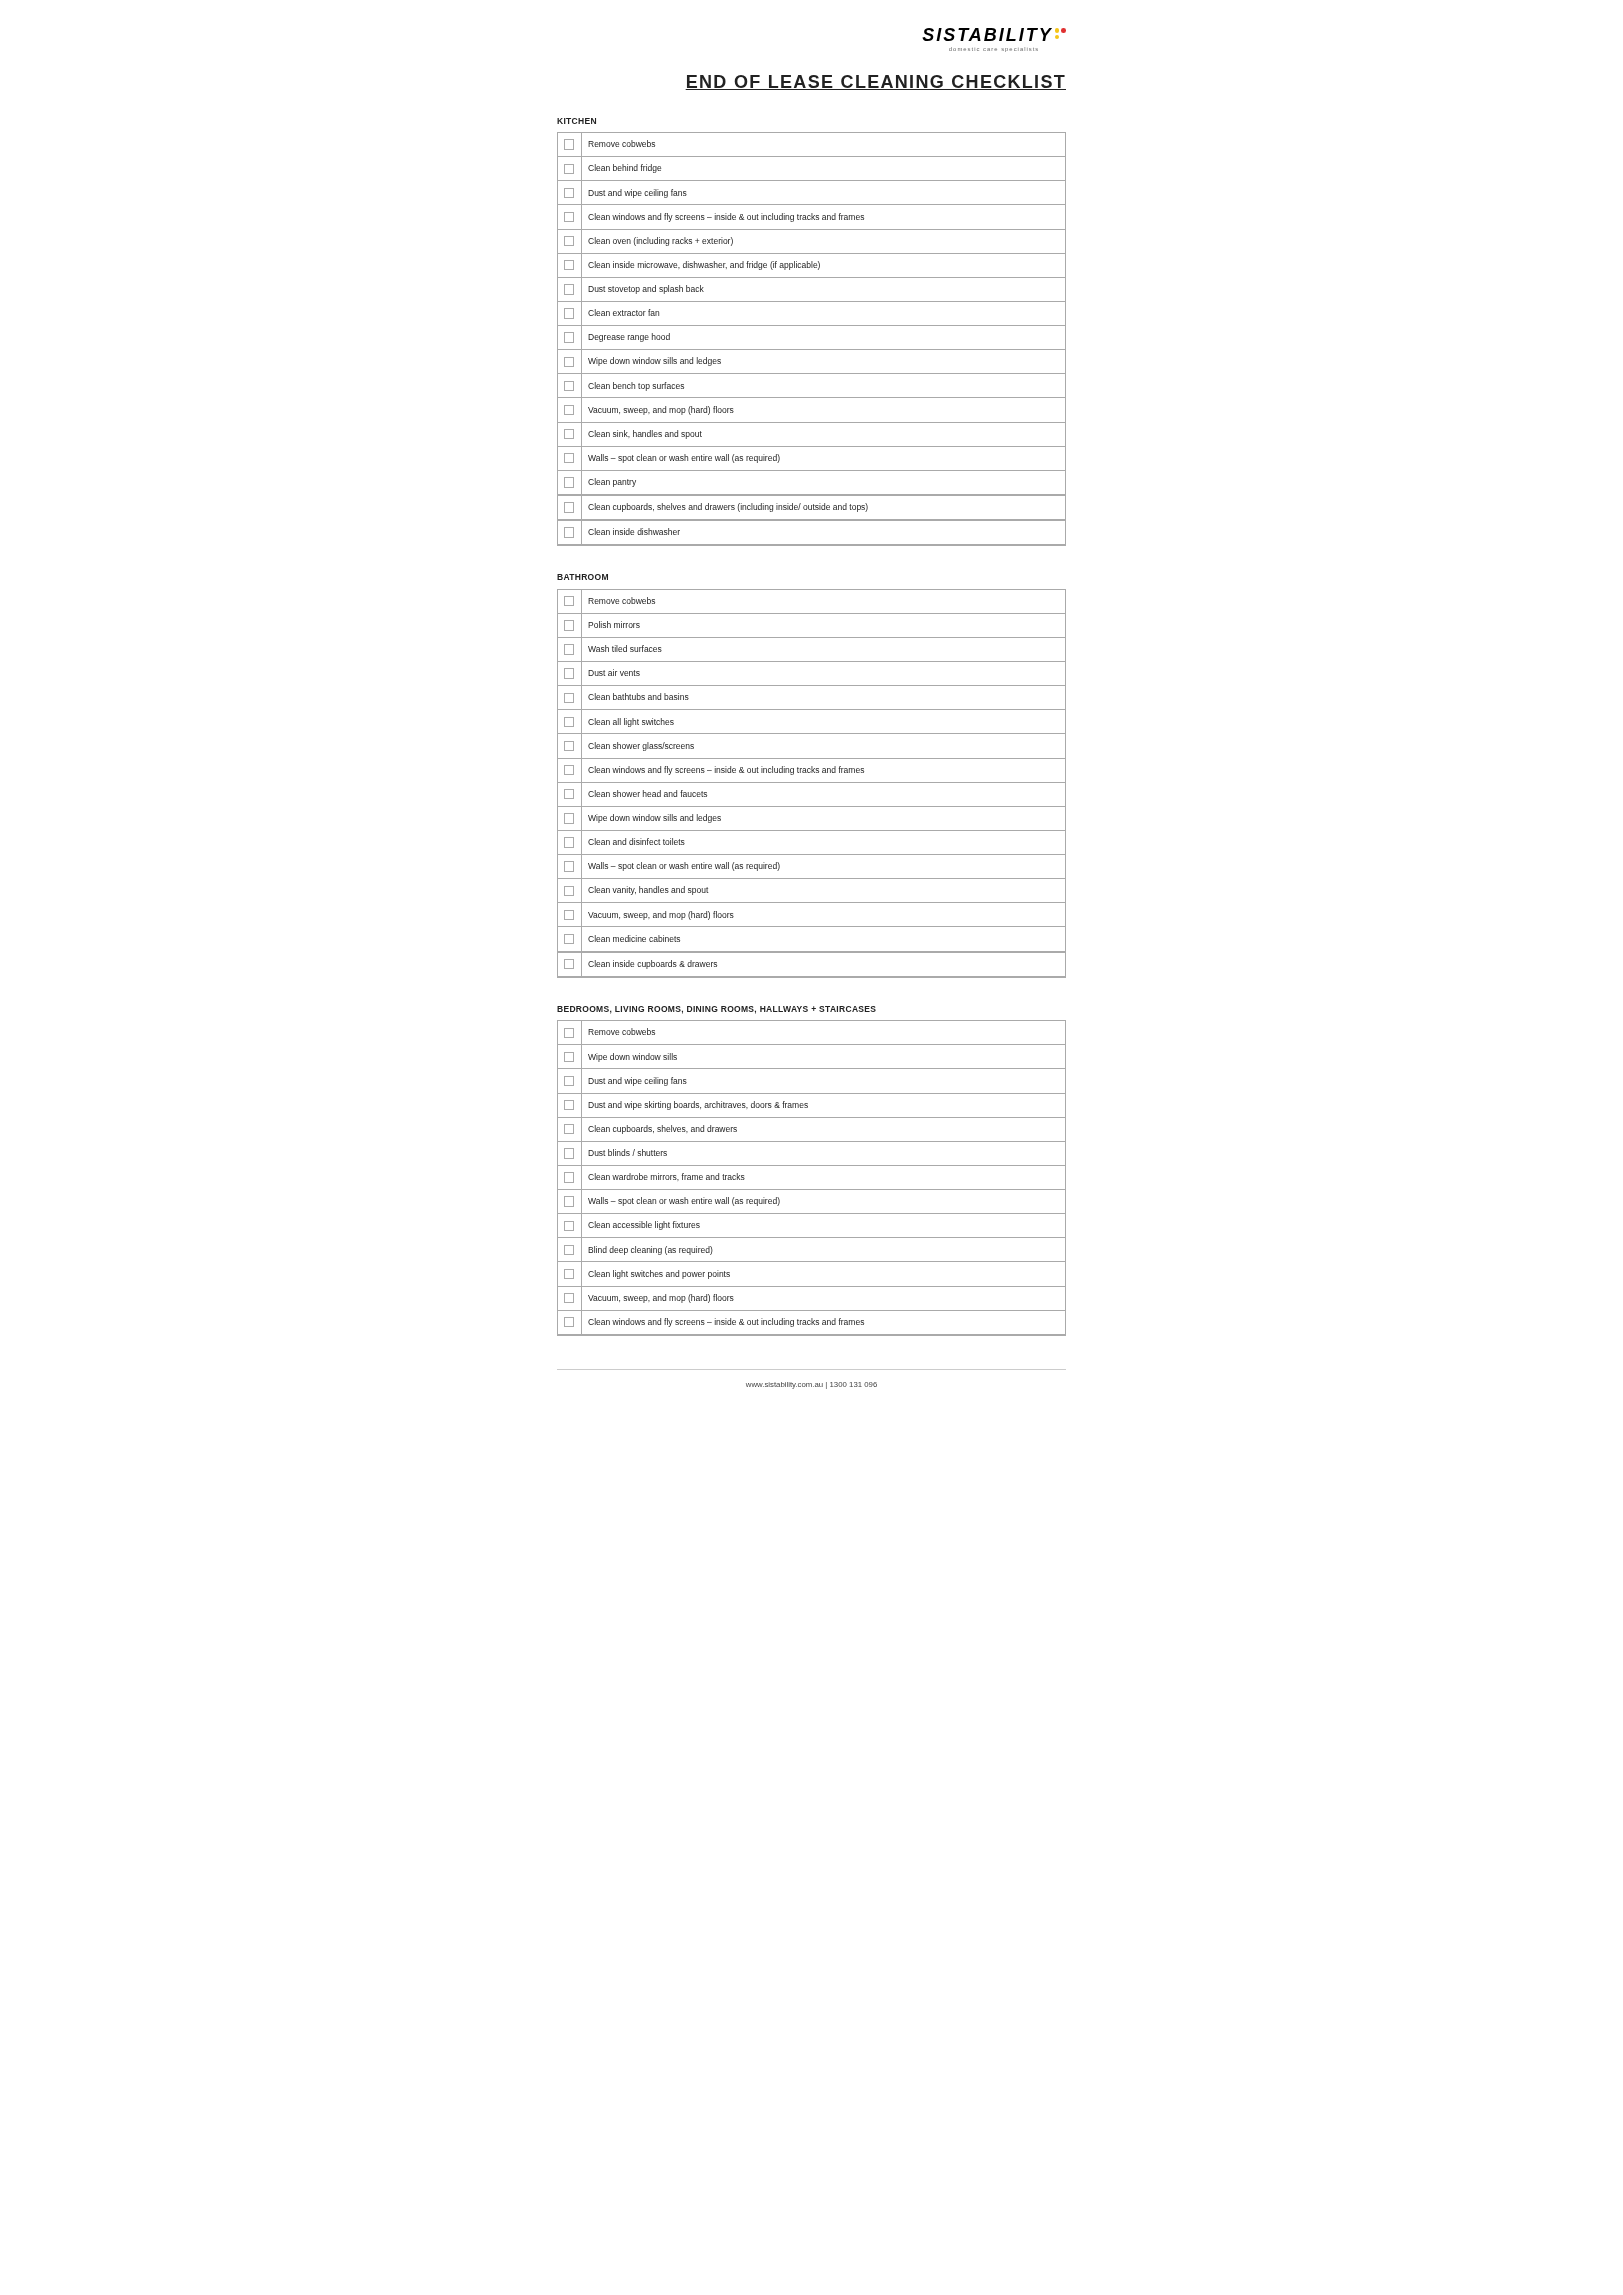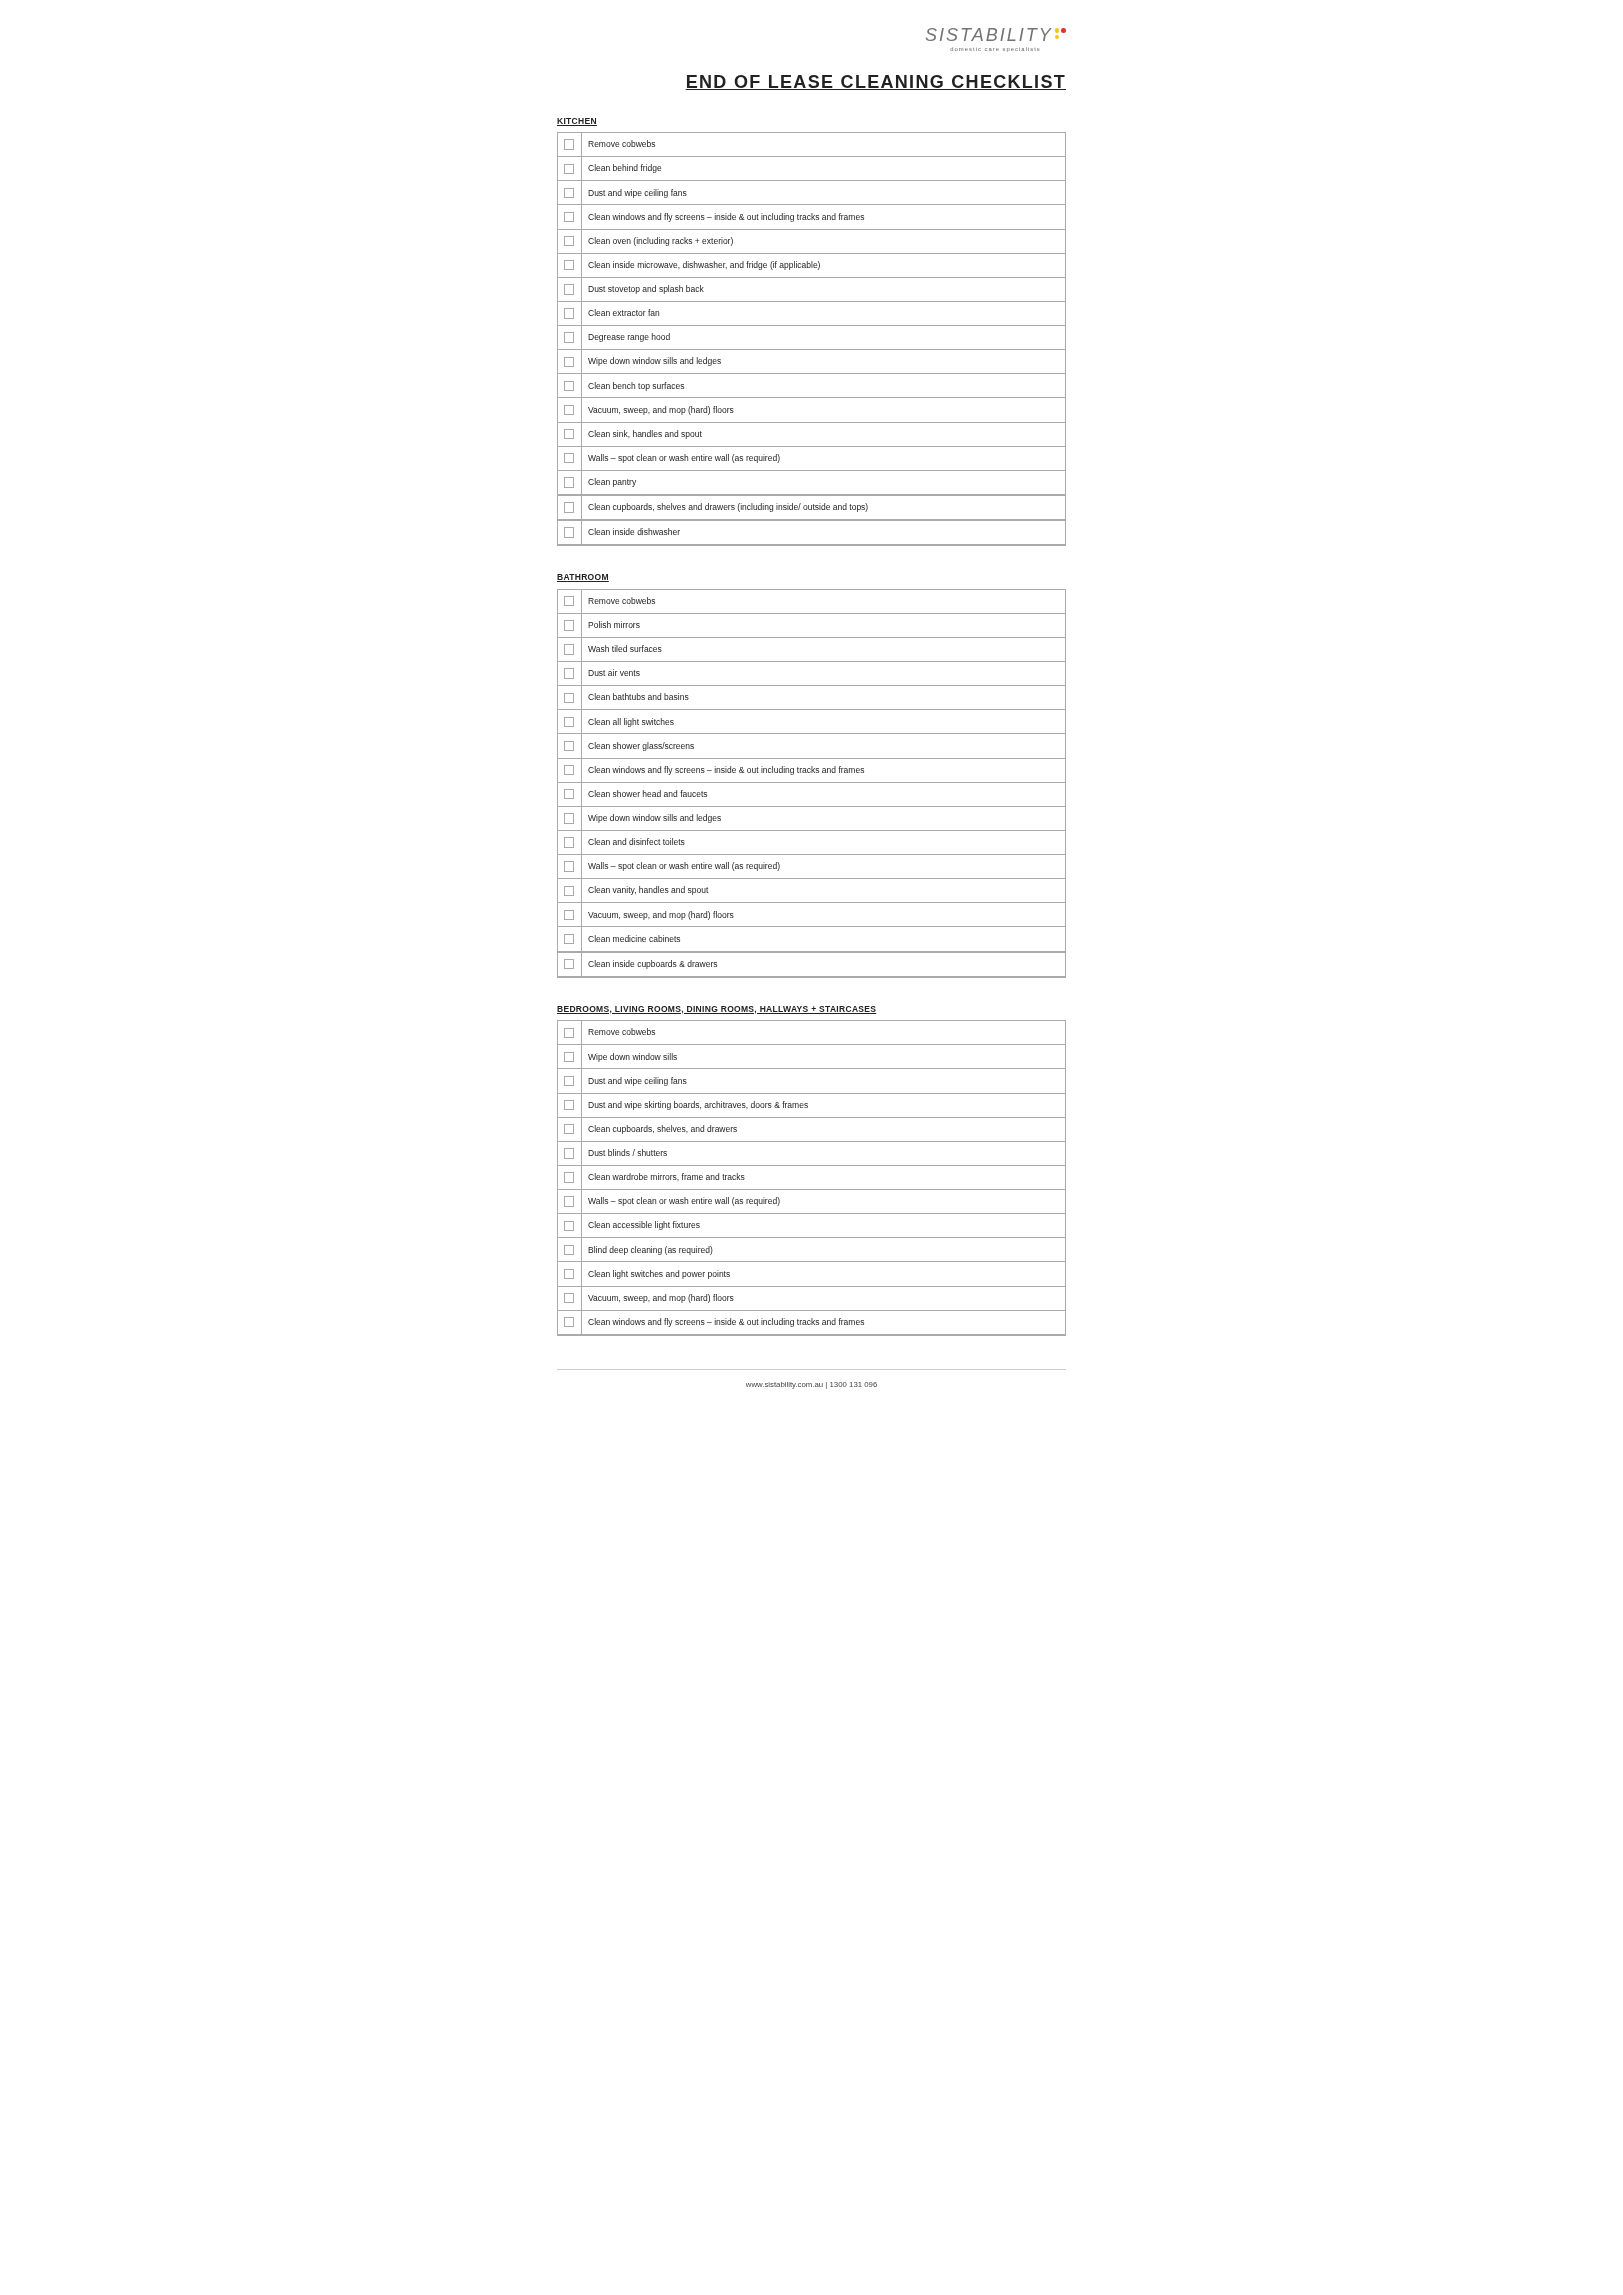--- a/index.html
+++ b/index.html
@@ -33,21 +33,20 @@
     .section {
       margin-bottom: 26px;
     }
 
     .section-title {
       font-size: 8.5px;
       font-weight: 900;
       text-transform: uppercase;
       margin-bottom: 6.5px;
       letter-spacing: 0.3px;
-      text-decoration: underline;
     }
 
     .checklist-grid {
       display: grid;
       grid-template-columns: 1fr;
       gap: 0;
       border-left: 0.7px solid #aaa;
       border-top: 0.7px solid #aaa;
     }
 
@@ -96,21 +95,21 @@
       flex-direction: column;
       align-items: center;
     }
   </style>
 </head>
 <body>
 
 <div class="logo-area">
   <div class="logo-svg-container">
     <div style="display:flex; align-items:flex-start;">
-      <div style="font-size:18px;font-weight:400;font-style:italic;letter-spacing:2px;color:#737373;text-transform:uppercase;line-height:1;">SiSTABiLiTY</div>
+      <div style="font-size:18px;font-weight:700;font-style:italic;letter-spacing:2px;color:#000000;text-transform:uppercase;line-height:1;">SiSTABiLiTY</div>
       <div style="display:flex;flex-direction:column;gap:2px;margin-left:2px;padding-top:2px;">
         <div style="display:flex;gap:2px;">
           <div style="width:4.6px;height:4.6px;border-radius:50%;background:#f5c518;"></div>
           <div style="width:4.6px;height:4.6px;border-radius:50%;background:#e03030;"></div>
         </div>
         <div style="display:flex;gap:2px;">
           <div style="width:4.6px;height:4.6px;border-radius:50%;background:#f5c518;"></div>
         </div>
       </div>
     </div>

